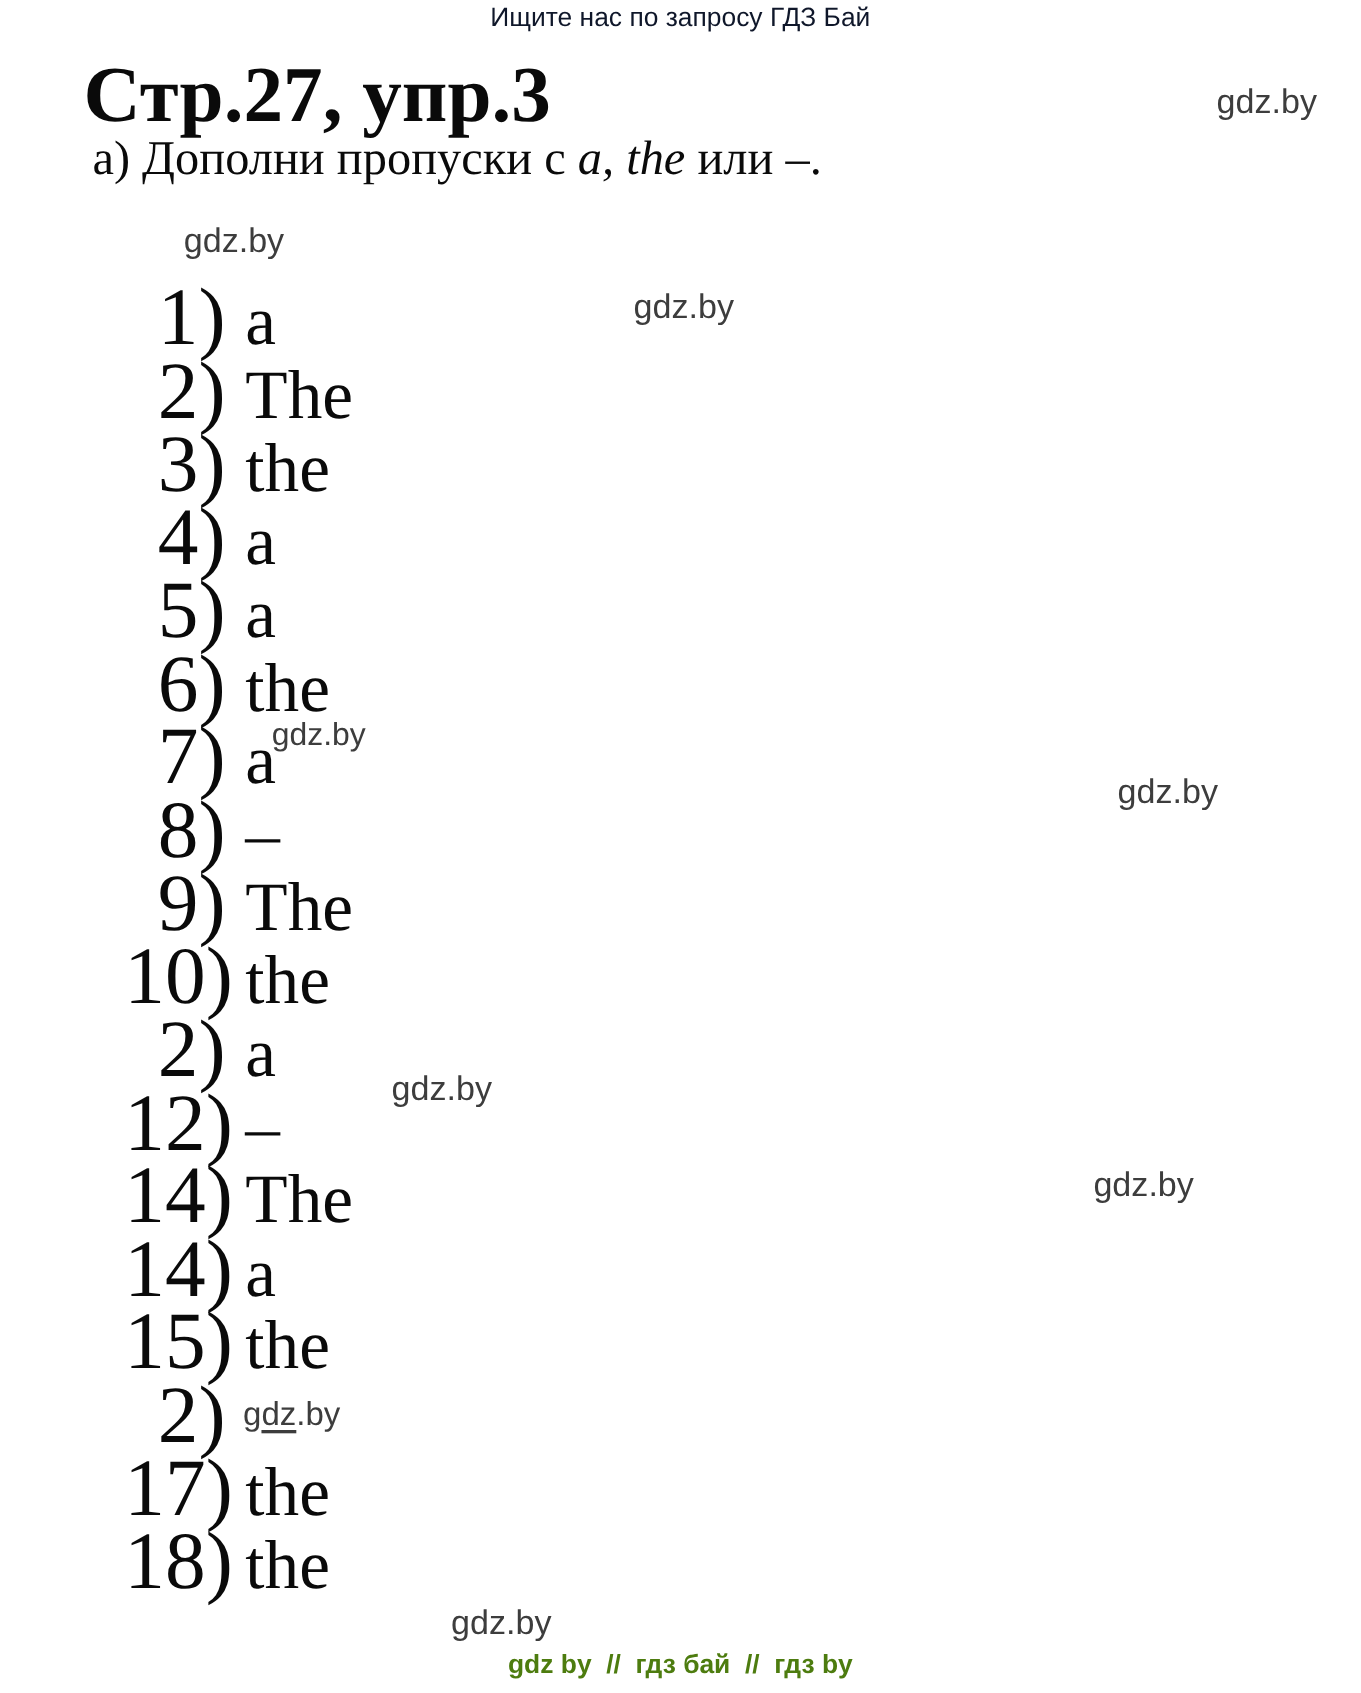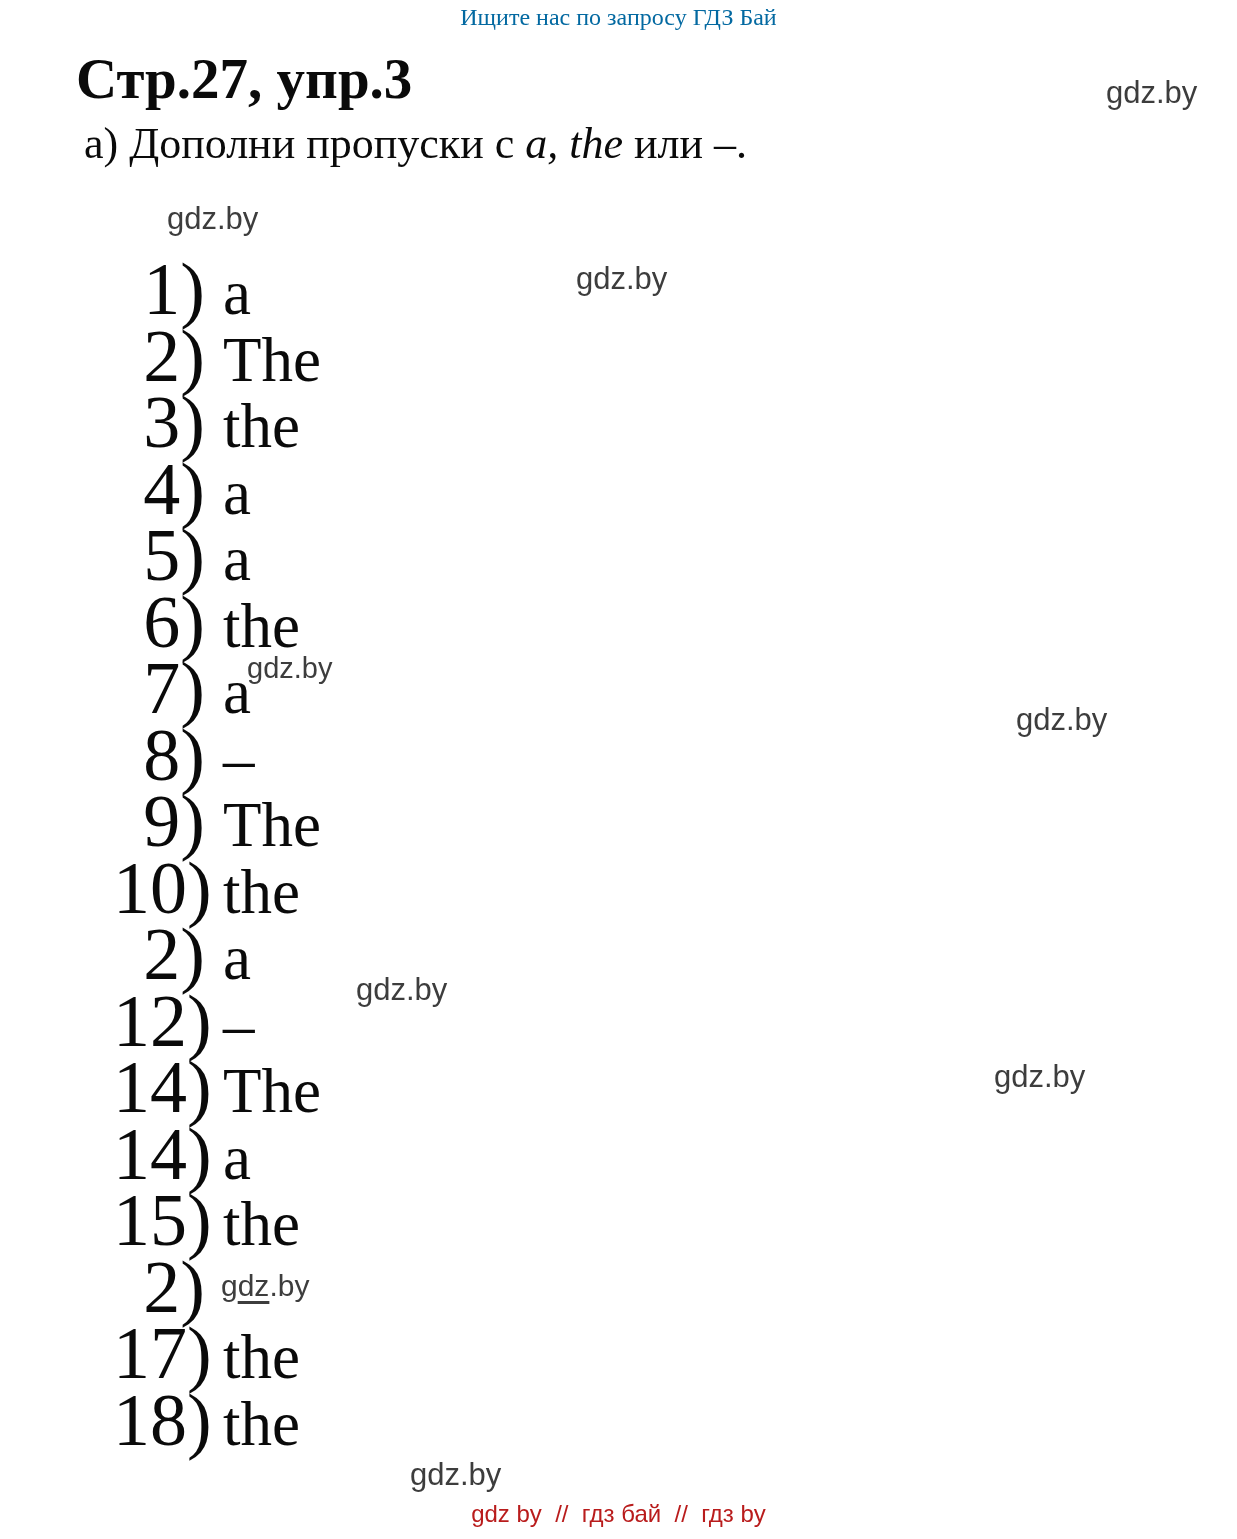--- a/index.html
+++ b/index.html
@@ -13,21 +13,21 @@
   }
   .promo{
     position:absolute;left:0;right:0;top:3px;
     text-align:center;
     font-family:"Liberation Sans", sans-serif;
     font-size:24px;line-height:28px;
   }
   .title{
     position:absolute;left:76px;top:50px;
     margin:0;
-    font-size:57px;line-height:1;
+    font-size:72px;line-height:1;
     font-weight:bold;
     letter-spacing:0px;
   }
   .instruction{
     position:absolute;left:84px;top:122px;
     margin:0;
     font-size:44px;line-height:1;
     white-space:nowrap;
   }
   .instruction .it{font-style:italic;}
@@ -80,21 +80,21 @@
     font-family:"Liberation Sans", sans-serif;
     font-size:24px;line-height:28px;
     white-space:pre;
   }
 </style>
 </head>
 <body>
 
 <div class="page">
 
-  <div class="promo" style="color: #0369a1; font-family: Liberation Serif, serif;">Ищите нас по запросу ГДЗ Бай</div>
+  <div class="promo" style="color: #0f172a;">Ищите нас по запросу ГДЗ Бай</div>
 
   <div class="wm" style="left: 1106px; top: 76px; color: rgb(61, 61, 61);">gdz.by</div>
 
   <h1 class="title">Стр.27, упр.3</h1>
 
   <p class="instruction"><span>а) Дополни пропуски с </span><span class="it">a, the</span><span> или –.</span></p>
 
   <div class="wm" style="left: 167px; top: 202px; color: rgb(61, 61, 61);">gdz.by</div>
   <div class="wm" style="left: 576px; top: 262px; color: rgb(61, 61, 61);">gdz.by</div>
   <div class="wm wm-sup" style="left: 247px; top: 653px; color: rgb(61, 61, 61);">gdz.by</div>
@@ -171,15 +171,15 @@
       <div class="answer-row">
         <span class="num">17)</span>
         <span class="ans">the</span>
       </div>
       <div class="answer-row">
         <span class="num">18)</span>
         <span class="ans">the</span>
       </div>
     </div>
 
-  <div class="footer" style="color: #b91c1c;">gdz by  //  гдз бай  //  гдз by</div>
+  <div class="footer" style="color: #4d7c0f; font-weight: bold;">gdz by  //  гдз бай  //  гдз by</div>
 
 </div>
 
 </body></html>

